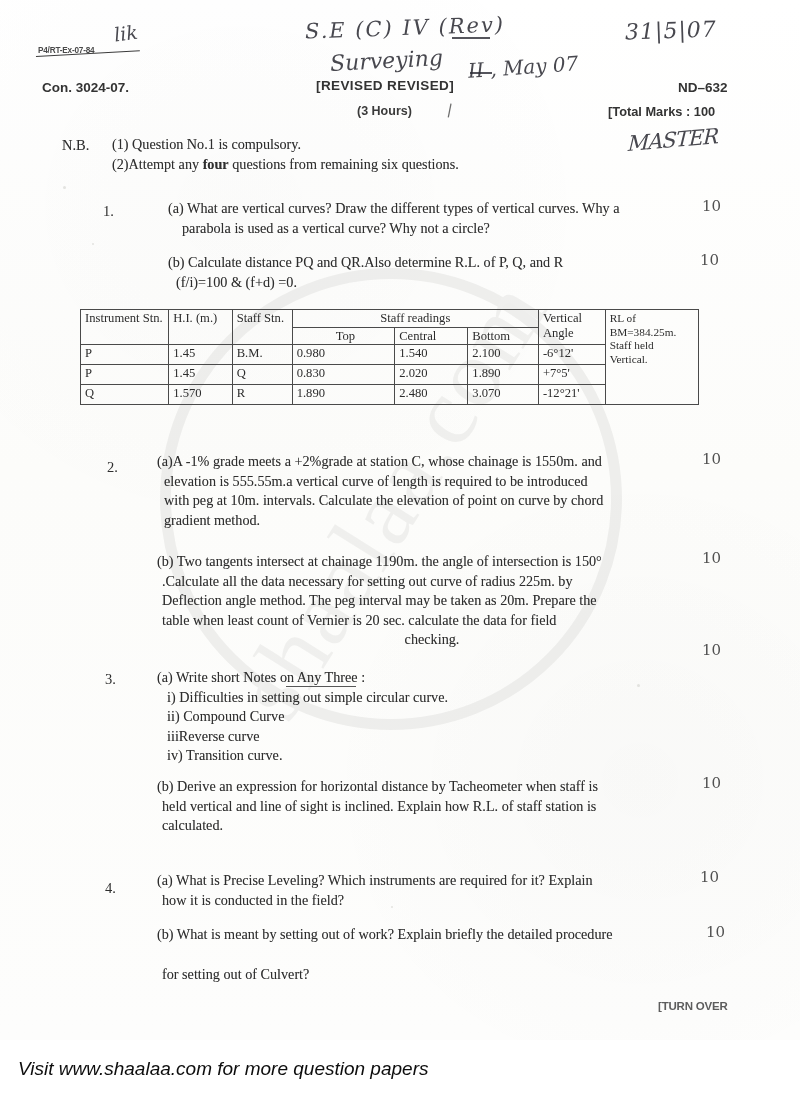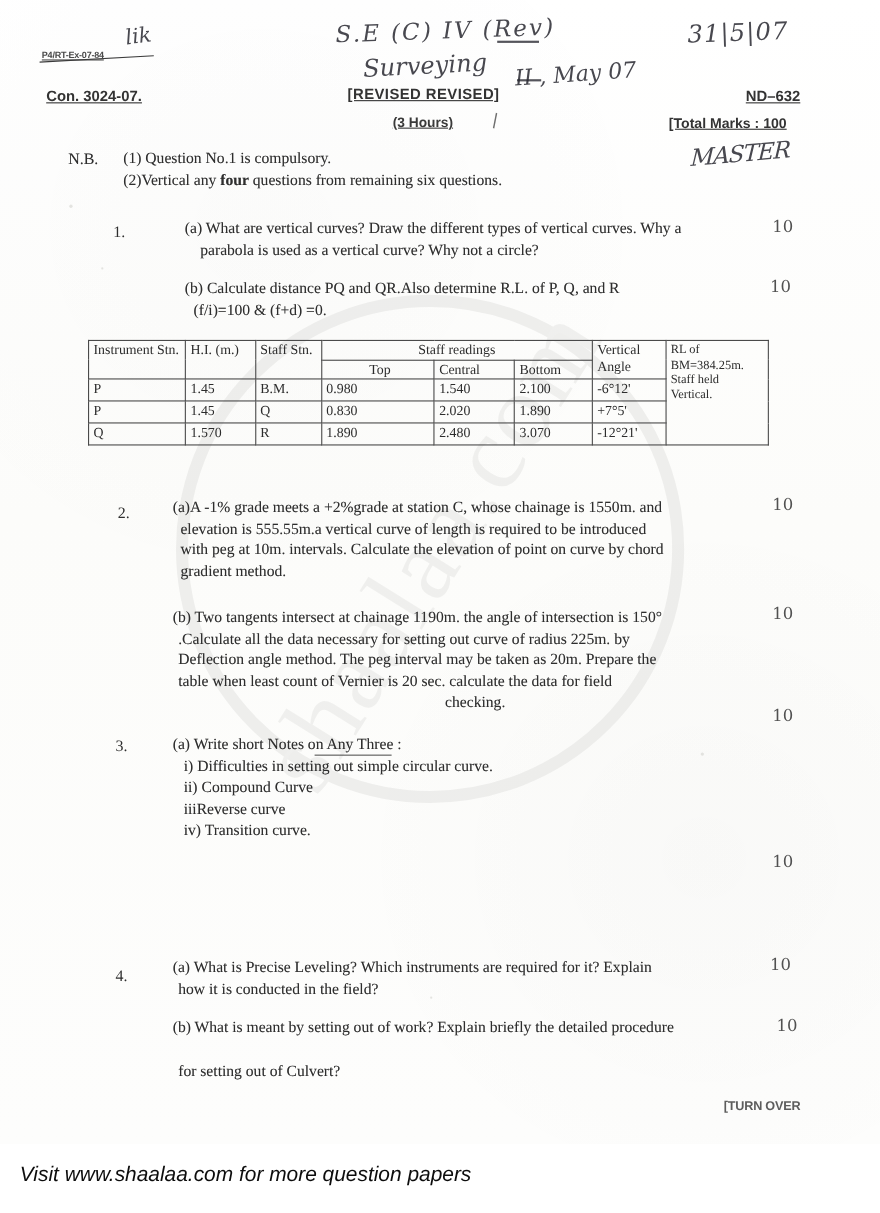--- a/index.html
+++ b/index.html
@@ -62,21 +62,20 @@
     white-space: nowrap;
   }
 
   
   .abs { position: absolute; }
 
   .printed {
     font-family: "Liberation Sans", sans-serif;
     font-weight: bold;
     color: #3a3a3a;
-    text-decoration: underline;
   }
 
   
   .body-txt {
     font-family: "Liberation Serif", serif;
     font-size: 14.2px;
     line-height: 19.5px;
     color: #2e2e2e;
     text-shadow: 0 0 0.5px rgba(60,60,60,0.35);
   }
@@ -308,21 +307,21 @@
   <div class="abs hand" id="hw-date">31|5|07</div>
   <div class="abs hand" id="hw-signature">MASTER</div>
   <div class="abs hand" id="hw-tick">\</div>
 
   <div class="abs body-txt" id="nb-label">N.B.</div>
   <div class="abs body-txt" id="nb-list">
     <div>
       <span>(1)</span>
       <span>Question No.1 is compulsory.</span>
     </div>
-    <div><span>(2)</span><span>Vertical any </span><b>four</b><span> questions from remaining six questions.</span></div>
+    <div><span>(2)</span><span>Attempt any </span><b>four</b><span> questions from remaining six questions.</span></div>
   </div>
 
   <div class="abs qnum" style="left:103px; top:203px;">1.</div>
   <div class="abs body-txt qbody" style="left:168px; top:199px;">
     <div>(a) What are vertical curves? Draw the different types of vertical curves. Why a</div>
     <div style="padding-left:14px;">parabola is used as a vertical curve? Why not a circle?</div>
   </div>
   <div class="abs marks" style="left:702px; top:197px;">10</div>
 
   <div class="abs body-txt qbody" style="left:168px; top:253px;">
@@ -399,20 +398,25 @@
   <div class="abs body-txt qbody" style="left:157px; top:668px; width:545px;">
     <div><span>(a) Write short Notes on Any Three :</span></div>
     <div style="padding-left:10px;">i) Difficulties in setting out simple circular curve.</div>
     <div style="padding-left:10px;">ii) Compound Curve</div>
     <div style="padding-left:10px;">iiiReverse curve</div>
     <div style="padding-left:10px;">iv) Transition curve.</div>
   </div>
 
   <div class="abs" style="left:286px; top:686px; width:70px; height:1.2px; background:#3a3a3a; opacity:0.85;"></div>
 
+  <div class="abs body-txt qbody" style="left:157px; top:777px; width:545px;">
+    <div>(b) Derive an expression for horizontal distance by Tacheometer when staff   is</div>
+    <div style="padding-left:5px;">held vertical and line of sight is inclined. Explain how R.L. of staff station is</div>
+    <div style="padding-left:5px;">calculated.</div>
+  </div>
   <div class="abs marks" style="left:702px; top:774px;">10</div>
 
   <div class="abs qnum" style="left:105px; top:880px;">4.</div>
   <div class="abs body-txt qbody" style="left:157px; top:871px; width:545px;">
     <div>(a) What is Precise Leveling? Which instruments are required for it? Explain</div>
     <div style="padding-left:5px;">how it is conducted in the field?</div>
   </div>
   <div class="abs marks" style="left:700px; top:868px;">10</div>
 
   <div class="abs body-txt qbody" style="left:157px; top:925px; width:560px;">

